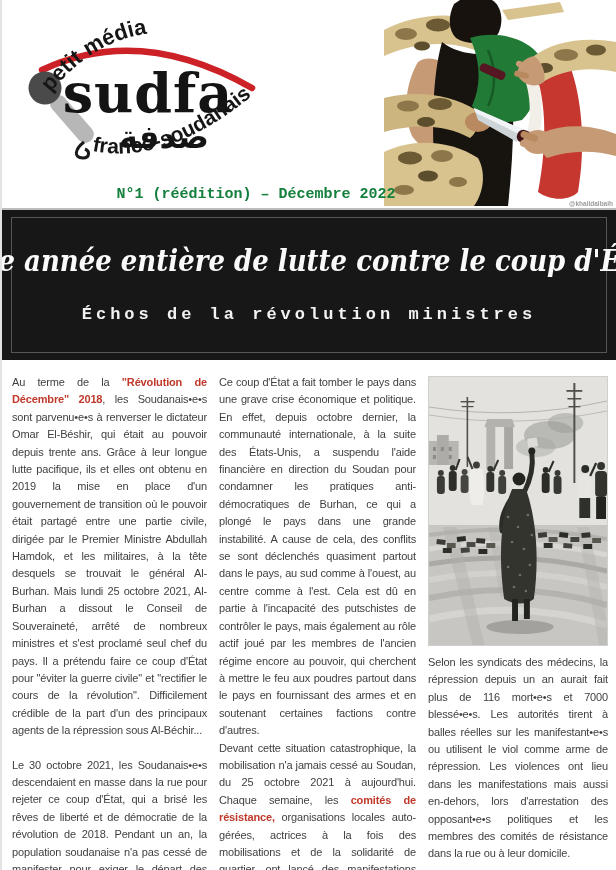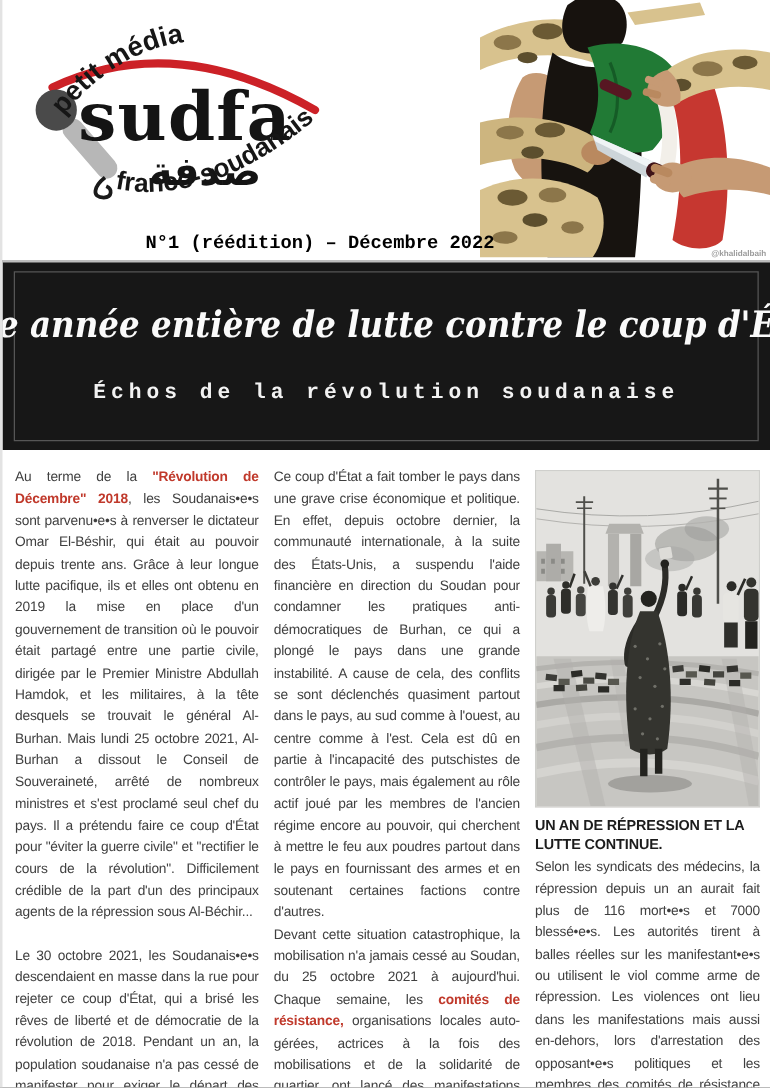--- a/index.html
+++ b/index.html
@@ -4,21 +4,21 @@
 <style>
   html,body{margin:0;padding:0;background:#888;}
   .page{width:616px;height:870px;overflow:hidden;position:relative;background:#ffffff;
         font-family:"Liberation Sans",sans-serif;margin:0 auto;border-left:2px solid #e3e3e3;box-sizing:border-box;}
   
   .masthead{position:relative;height:208px;background:#fff;}
   .logo{position:absolute;left:12px;top:8px;}
   .illustration{position:absolute;right:0;top:0;}
   .issue-line{position:absolute;left:28px;bottom:5px;width:452px;text-align:center;
               font-family:"Liberation Mono","DejaVu Sans Mono",monospace;font-weight:700;
-              font-size:15px;color:#000000;white-space:nowrap;}
+              font-size:15px;color:#15803d;white-space:nowrap;}
   .credit{position:absolute;right:3px;bottom:1px;font-size:6.5px;font-weight:700;color:#9b9b9b;}
   
   .banner{height:152px;box-sizing:border-box;background:var(--banner-bg,#171717);
           border-top:2px solid #bdbdbd;padding:7px 9px;}
   .banner-inner{height:100%;box-sizing:border-box;border:1px solid #565656;
                 display:flex;flex-direction:column;align-items:center;justify-content:space-evenly;}
   .headline-script{font-family:"DejaVu Serif",serif;font-style:italic;font-weight:700;
                    color:#fafafa;font-size:26px;white-space:nowrap;transform:scaleY(1.12);}
   .headline-sub{font-family:"Liberation Mono","DejaVu Sans Mono",monospace;font-weight:700;
                 color:#f2f2f2;font-size:17px;letter-spacing:4px;white-space:nowrap;}
@@ -123,21 +123,21 @@
       </g>
     </svg>
 
     <div class="issue-line">N°1 (réédition) – Décembre 2022</div>
     <div class="credit">@khalidalbaih</div>
   </header>
 
   <section class="banner">
     <div class="banner-inner">
       <div class="headline-script">Une année entière de lutte contre le coup d'État</div>
-      <div class="headline-sub">Échos de la révolution soudanaise</div>
+      <div class="headline-sub">Échos de la révolution ministres</div>
     </div>
   </section>
 
   <main class="columns">
 
     <div class="col">
       <p class="para"><span>Au terme de la </span><span class="seg-red">"Révolution de Décembre" 2018</span><span>, les Soudanais•e•s sont parvenu•e•s à renverser le dictateur Omar El-Béshir, qui était au pouvoir depuis trente ans. Grâce à leur longue lutte pacifique, ils et elles ont obtenu en 2019 la mise en place d'un gouvernement de transition où le pouvoir était partagé entre une partie civile, dirigée par le Premier Ministre Abdullah Hamdok, et les militaires, à la tête desquels se trouvait le général Al-Burhan. Mais lundi 25 octobre 2021, Al-Burhan a dissout le Conseil de Souveraineté, arrêté de nombreux ministres et s'est proclamé seul chef du pays. Il a prétendu faire ce coup d'État pour "éviter la guerre civile" et "rectifier le cours de la révolution". Difficilement crédible de la part d'un des principaux agents de la répression sous Al-Béchir...</span></p>
       <p class="para spaced">Le 30 octobre 2021, les Soudanais•e•s descendaient en masse dans la rue pour rejeter ce coup d'État, qui a brisé les rêves de liberté et de démocratie de la révolution de 2018. Pendant un an, la population soudanaise n'a pas cessé de manifester pour exiger le départ des militaires. Grèves, cortèges, barricades : retour sur une année entière de lutte au Soudan.</p>
     </div>
 
@@ -263,18 +263,17 @@
                 <circle cx="92" cy="198" r="1.3"></circle>
                 <circle cx="102" cy="188" r="1.3"></circle>
               <circle cx="86" cy="210" r="1.3"></circle>
                 <circle cx="98" cy="214" r="1.3"></circle>
             </g>
             <rect x="84" y="222" width="6" height="22" fill="#23231f"></rect>
             <rect x="96" y="222" width="6" height="20" fill="#23231f"></rect>
           </g>
         </svg>
       </figure>
-      <h2 class="col-heading">UN AN DE RÉPRESSION ET LA LUTTE CONTINUE.</h2>
       <p class="para">Selon les syndicats des médecins, la répression depuis un an aurait fait plus de 116 mort•e•s et 7000 blessé•e•s. Les autorités tirent à balles réelles sur les manifestant•e•s ou utilisent le viol comme arme de répression. Les violences ont lieu dans les manifestations mais aussi en-dehors, lors d'arrestation des opposant•e•s politiques et les membres des comités de résistance dans la rue ou à leur domicile.</p>
     </div>
 
   </main>
 </div>
 
 </body></html>

